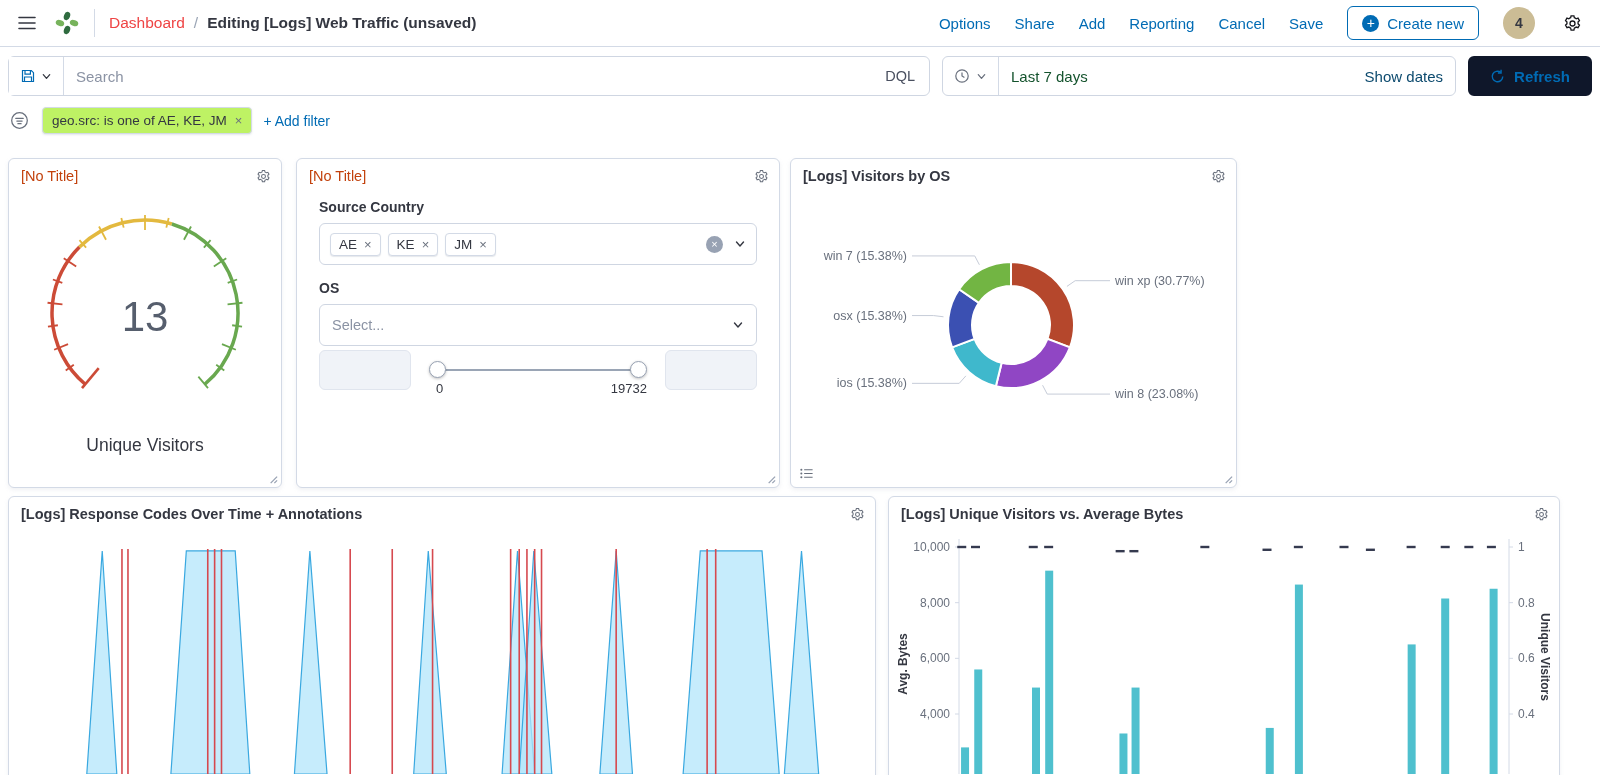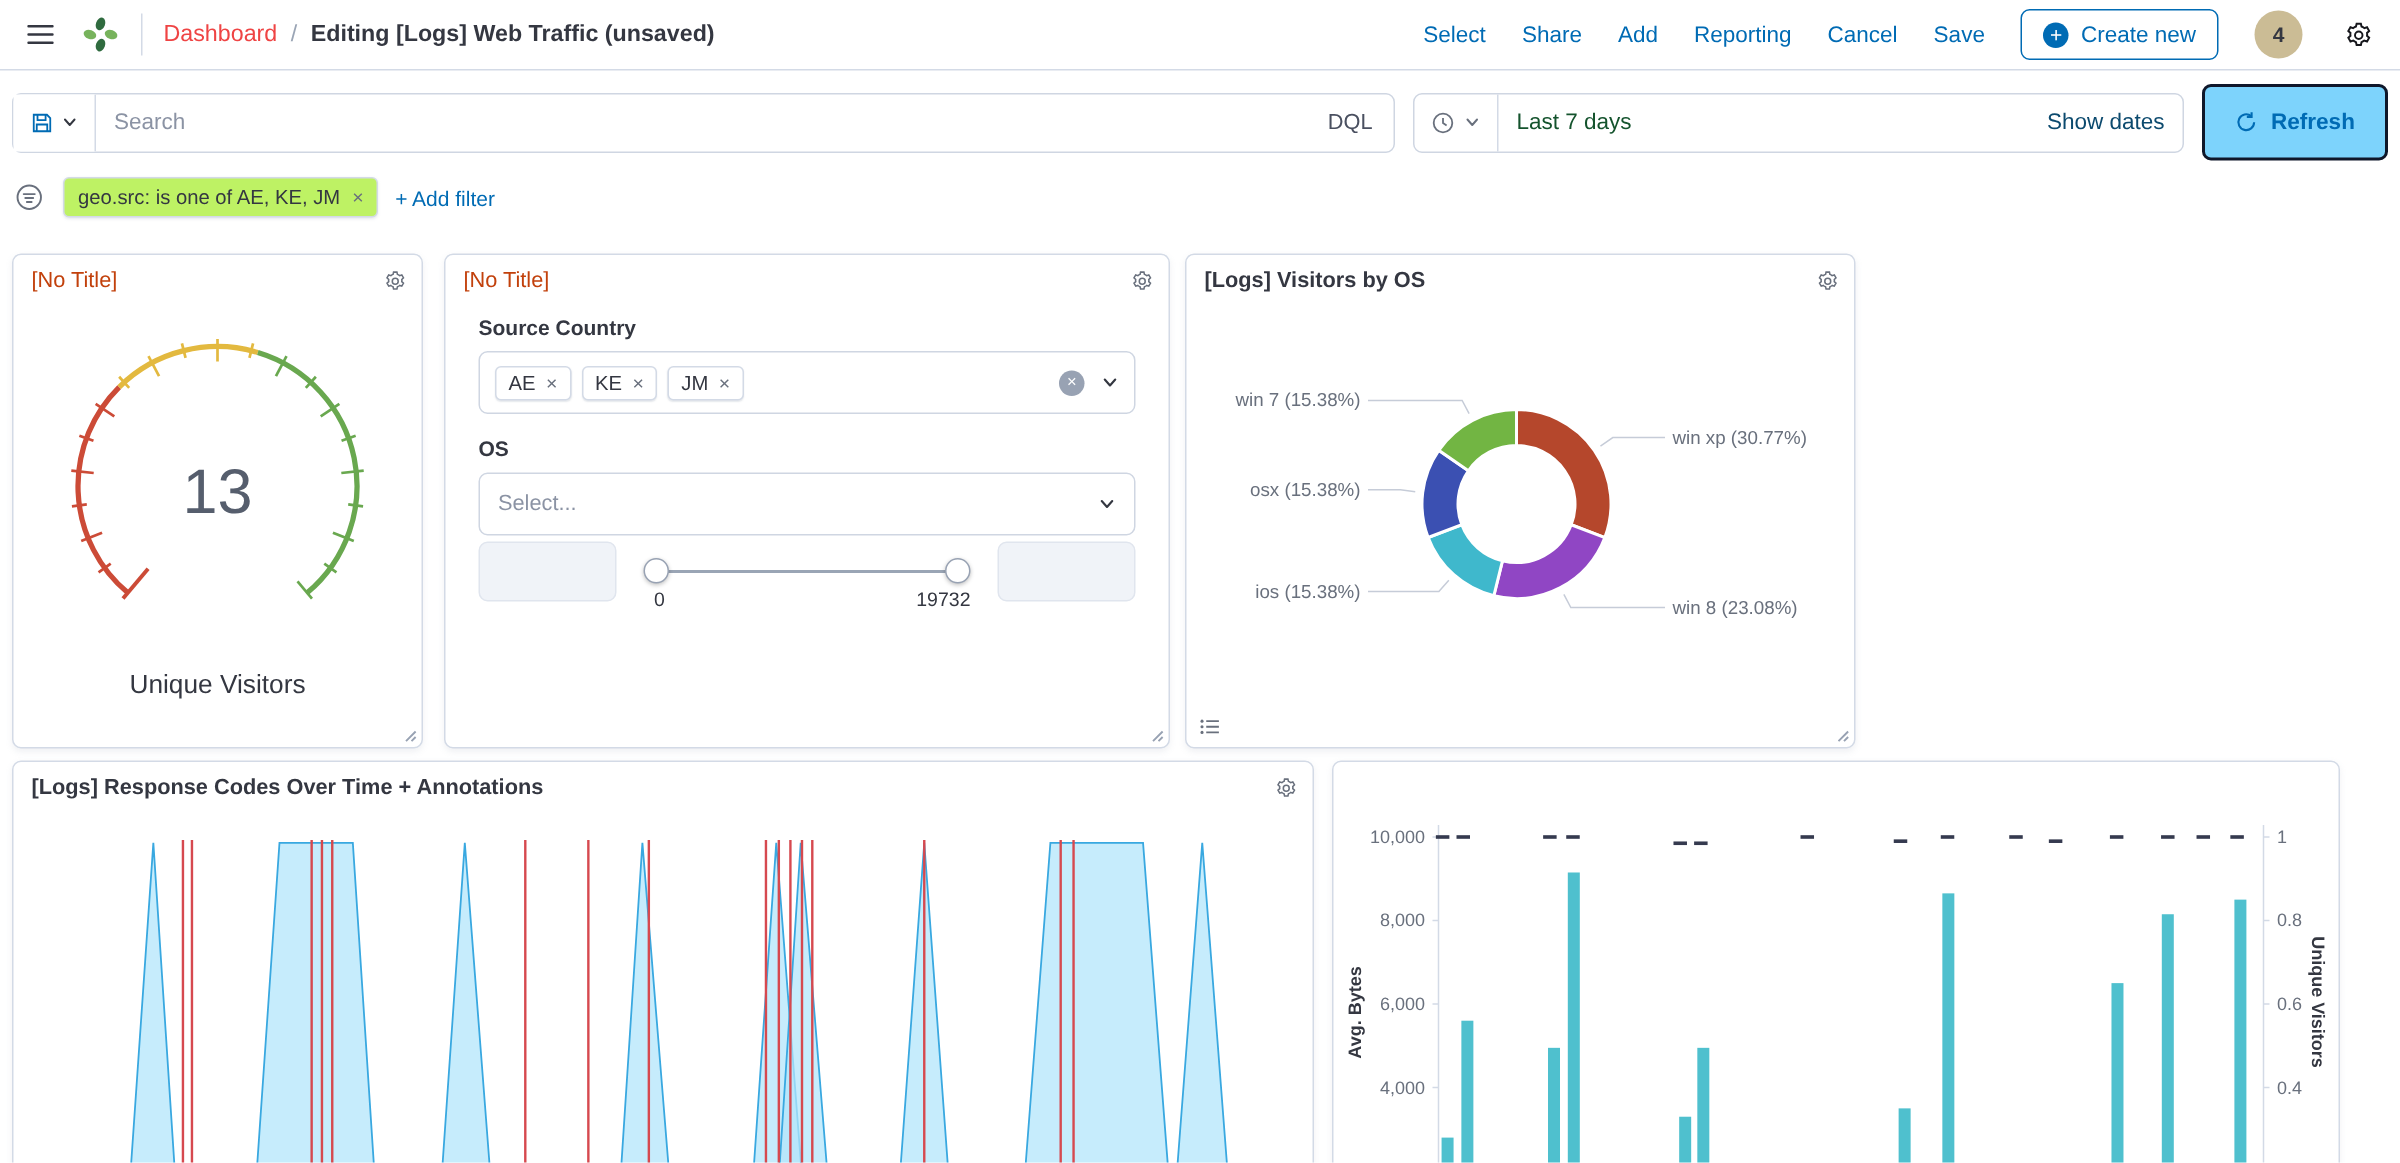--- a/index.html
+++ b/index.html
@@ -28,21 +28,21 @@
   .search-group{flex:1;display:flex;align-items:center;height:40px;border:1px solid #cfd6e2;border-radius:6px;background:#fff;min-width:0}
   .save-query{display:flex;align-items:center;gap:5px;padding:0 11px;height:100%;border:none;border-right:1px solid #d3dae6;background:#fff;color:#006BB4;cursor:pointer}
   .save-query .chev{color:#343741}
   .search-input{flex:1;border:none;outline:none;font-size:15px;padding:0 12px;color:#343741;min-width:0;font-family:inherit;background:transparent}
   .search-input::placeholder{color:#8b93a4}
   .dql{border:none;background:none;font-size:14.5px;color:#4a5060;padding:0 14px;cursor:pointer}
   .time-group{width:514px;flex:none;display:flex;align-items:center;height:40px;border:1px solid #cfd6e2;border-radius:6px;background:#fff}
   .time-picker-btn{display:flex;align-items:center;gap:6px;padding:0 11px;height:100%;border:none;border-right:1px solid #d3dae6;background:none;color:#69707d;cursor:pointer}
   .time-text{font-size:15px;color:#14532d;padding:0 12px}
   .show-dates{margin-left:auto;color:#0c4a6e;font-size:15px;font-weight:400;padding:0 12px;cursor:pointer;text-decoration:none}
-  .refresh-btn{flex:none;display:flex;align-items:center;justify-content:center;gap:9px;width:124px;height:51px;border:2px solid #0f172a;border-radius:6px;background:#7dd3fc;color:#006BB4;font-size:15px;font-weight:600;cursor:pointer}
+  .refresh-btn{flex:none;display:flex;align-items:center;justify-content:center;gap:9px;width:124px;height:40px;border:5px solid #0f172a;border-radius:6px;background:#0f172a;color:#006BB4;font-size:15px;font-weight:600;cursor:pointer}
 
   
   .filter-row{display:flex;align-items:center;gap:11px;padding:2px 8px 12px}
   .filter-funnel{color:#69707d;padding:0 2px}
   .filter-pill{display:flex;align-items:center;gap:8px;border:1px solid #d3dae6;border-radius:4px;padding:5px 9px;font-size:13.5px;color:#343741;background:#bef264;box-shadow:0 1px 2px rgba(152,162,179,.25);cursor:pointer}
   .pill-x{color:#69707d;font-size:13px;cursor:pointer}
   .add-filter{color:#006BB4;font-size:14px;cursor:pointer;text-decoration:none}
 
   
   .dashboard{position:relative;height:640px;overflow:hidden}
@@ -150,21 +150,21 @@
     </button>
   <svg class="logo">
       <use href="#i-logo"></use>
     </svg>
   <div class="breadcrumb">
     <a class="crumb">Dashboard</a>
     <span class="crumb-sep">/</span>
     <span class="crumb-current">Editing [Logs] Web Traffic (unsaved)</span>
   </div>
   <nav class="topnav">
-    <a>Select</a>
+    <a>Options</a>
     <a>Share</a>
     <a>Add</a>
     <a>Reporting</a>
     <a>Cancel</a>
     <a>Save</a>
     <button class="create-new">
       <span class="plus-circle">+</span>
       <span>Create new</span>
     </button>
     <div class="avatar">4</div>
@@ -395,20 +395,28 @@
         <line x1="599" y1="2" x2="599" y2="230" stroke="#d6494f" stroke-width="1.6" vector-effect="non-scaling-stroke"></line>
         <line x1="608" y1="2" x2="608" y2="230" stroke="#d6494f" stroke-width="1.6" vector-effect="non-scaling-stroke"></line>
         <line x1="616" y1="2" x2="616" y2="230" stroke="#d6494f" stroke-width="1.6" vector-effect="non-scaling-stroke"></line>
         <line x1="703" y1="2" x2="703" y2="230" stroke="#d6494f" stroke-width="1.6" vector-effect="non-scaling-stroke"></line>
         <line x1="809" y1="2" x2="809" y2="230" stroke="#d6494f" stroke-width="1.6" vector-effect="non-scaling-stroke"></line>
         <line x1="819" y1="2" x2="819" y2="230" stroke="#d6494f" stroke-width="1.6" vector-effect="non-scaling-stroke"></line>
       </svg>
   </section>
 
   <section class="panel" id="panel-bars">
+    <div class="panel-head">
+      <span class="p-title">[Logs] Unique Visitors vs. Average Bytes</span>
+      <button class="gear-btn">
+          <svg class="ic" width="15" height="15">
+            <use href="#i-gear"></use>
+          </svg>
+        </button>
+    </div>
     <svg id="bars-svg" width="656" height="237">
         <line x1="62" y1="2" x2="62" y2="237" stroke="#d3dae6"></line>
         <line x1="612" y1="2" x2="612" y2="237" stroke="#d3dae6"></line>
         <line x1="58" y1="10" x2="62" y2="10" stroke="#d3dae6"></line>
         <text x="53" y="14" text-anchor="end" class="tick">10,000</text>
         <line x1="58" y1="65.66666666666666" x2="62" y2="65.66666666666666" stroke="#d3dae6"></line>
         <text x="53" y="69.66666666666666" text-anchor="end" class="tick">8,000</text>
         <line x1="58" y1="121.33333333333333" x2="62" y2="121.33333333333333" stroke="#d3dae6"></line>
         <text x="53" y="125.33333333333333" text-anchor="end" class="tick">6,000</text>
         <line x1="58" y1="177" x2="62" y2="177" stroke="#d3dae6"></line>

